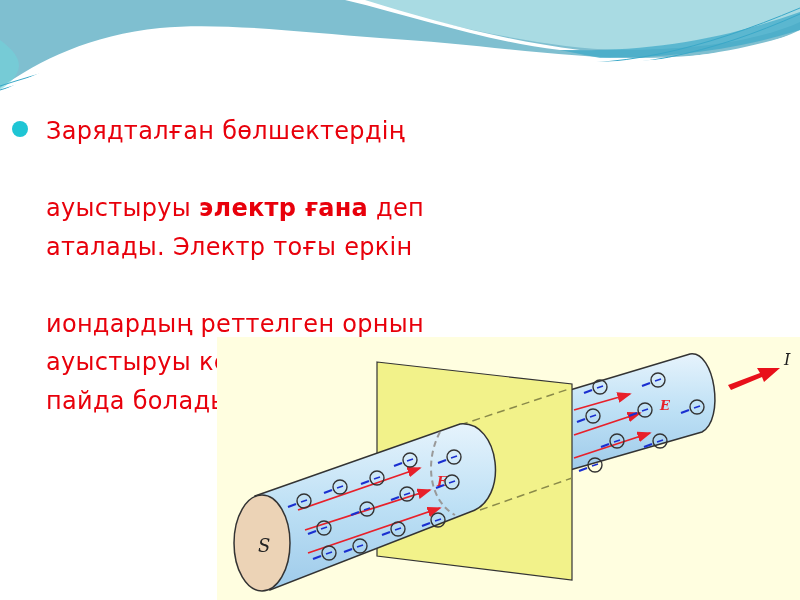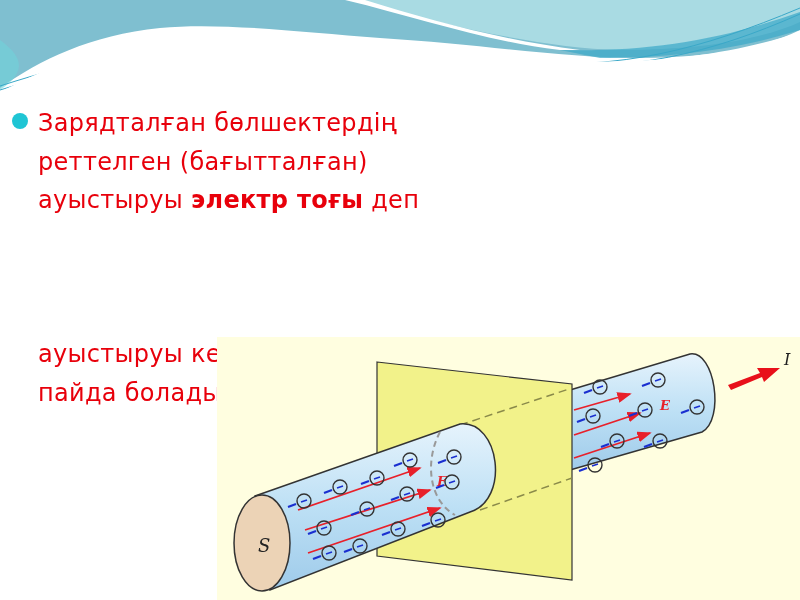--- a/index.html
+++ b/index.html
@@ -11,21 +11,21 @@
     .header-wave { position: absolute; left: 0; top: 0; width: 800px; height: 110px; }
     .content {
       position: absolute; left: 12px; top: 100px; width: 520px;
     }
     .bullet-row { position: relative; padding-left: 22px; }
     .bullet-dot {
       position: absolute; left: 0; top: 9px; width: 16px; height: 16px;
       border-radius: 50%; background: #1fc5d4;
     }
     .para {
-      color: #e8000b; font-size: 24px; line-height: 38.5px; margin: 4px;
+      color: #e8000b; font-size: 24px; line-height: 38.5px; margin: 12px;
       letter-spacing: 0.3px;
     }
     .para b { font-weight: bold; }
     .figure {
       position: absolute; left: 217px; top: 337px; width: 583px; height: 263px;
       background: #fffee0;
     }
   </style>
 </head>
 <body>
@@ -39,25 +39,25 @@
   <path d="M0,86 C80,60 160,44 240,41 C320,38 420,52 520,62 C620,70 700,50 800,8" stroke="#3aa8c8" stroke-width="1" fill="none"></path>
   <path d="M0,90 C90,62 170,46 250,44 C330,42 430,56 530,65 C630,72 710,54 800,14" stroke="#3aa8c8" stroke-width="1" fill="none"></path>
   <path d="M0,110 L0,92 C80,50 160,26 230,28 C320,30 420,48 560,60 C660,66 740,52 800,32 L800,110 Z" fill="#ffffff"></path>
 </svg>
 
 <div class="content">
   <div class="bullet-row">
     <span class="bullet-dot"></span>
     <p class="para">
       <span>Зарядталған бөлшектердің</span><br>
-      <span>реттелген (бағытталған)</span><br>
-      <span>ауыстыруы </span><b>электр тоғы</b><span> деп</span><br>
       <br>
+      <span>ауыстыруы </span><b>электр ғана</b><span> деп</span><br>
+      <span>аталады. Электр тоғы еркін</span><br>
       <br>
-      <br>
+      <span>иондардың реттелген орнын</span><br>
       <span>ауыстыруы кезінде ғана</span><br>
       <span>пайда болады.</span>
     </p>
   </div>
 </div>
 
 <div class="figure">
   <svg width="583" height="263" viewBox="217 337 583 263">
     <defs>
       <linearGradient id="cyl" x1="0" y1="0" x2="0" y2="1">

